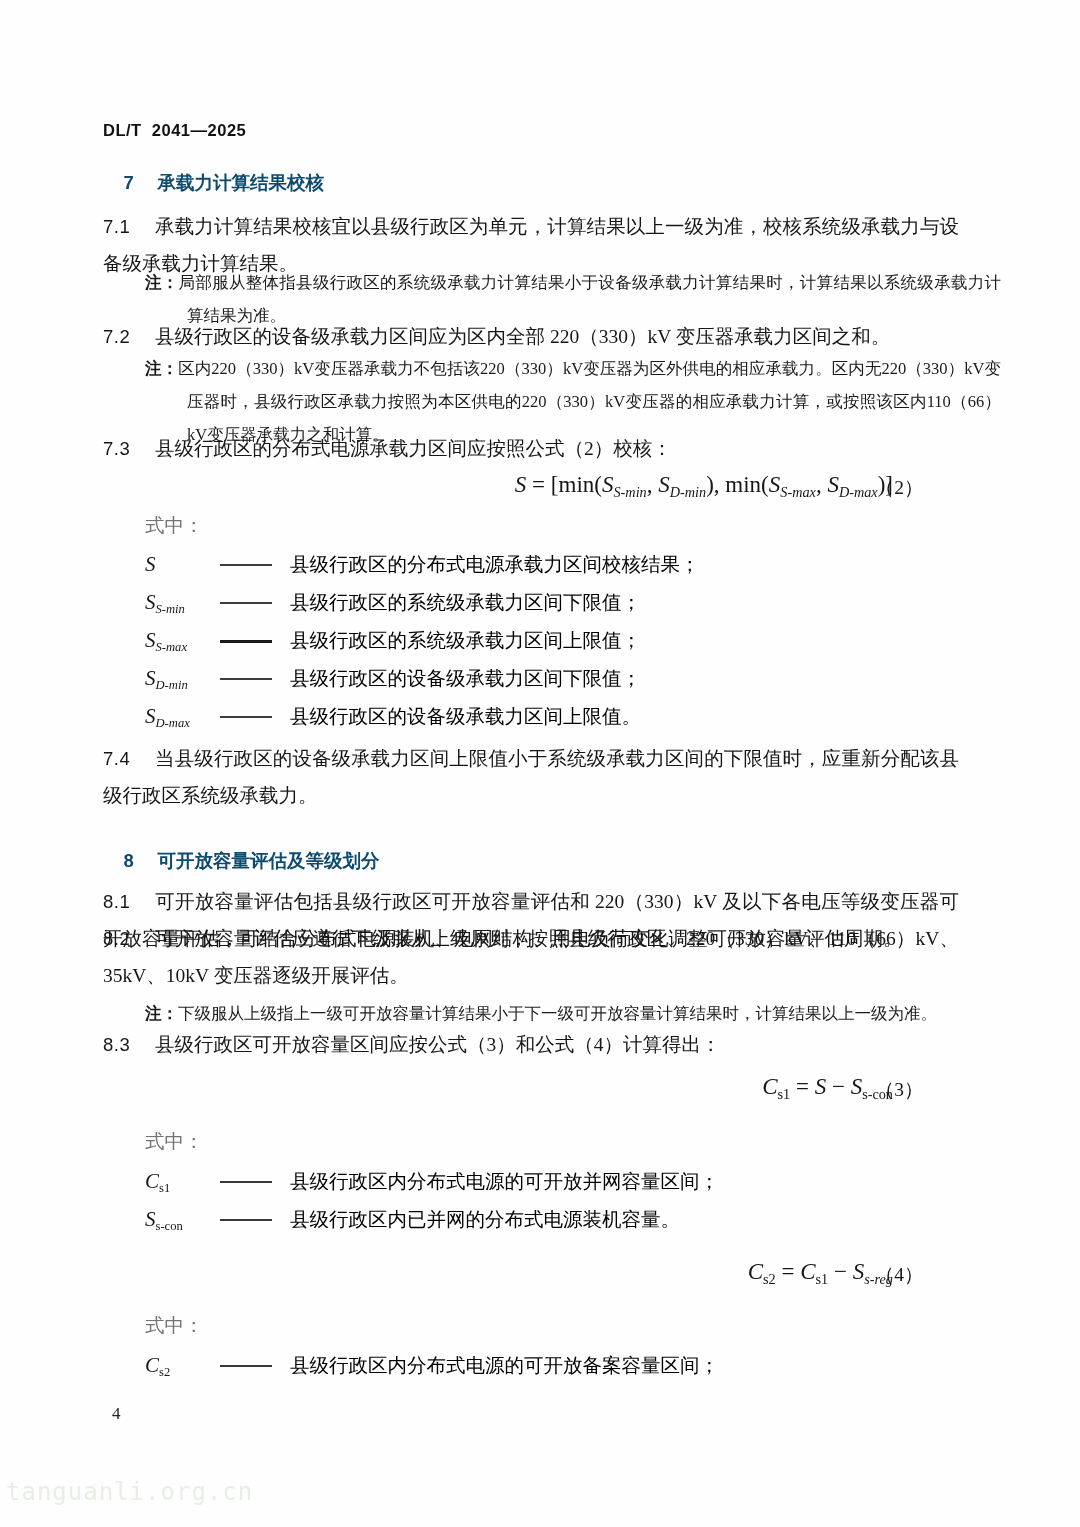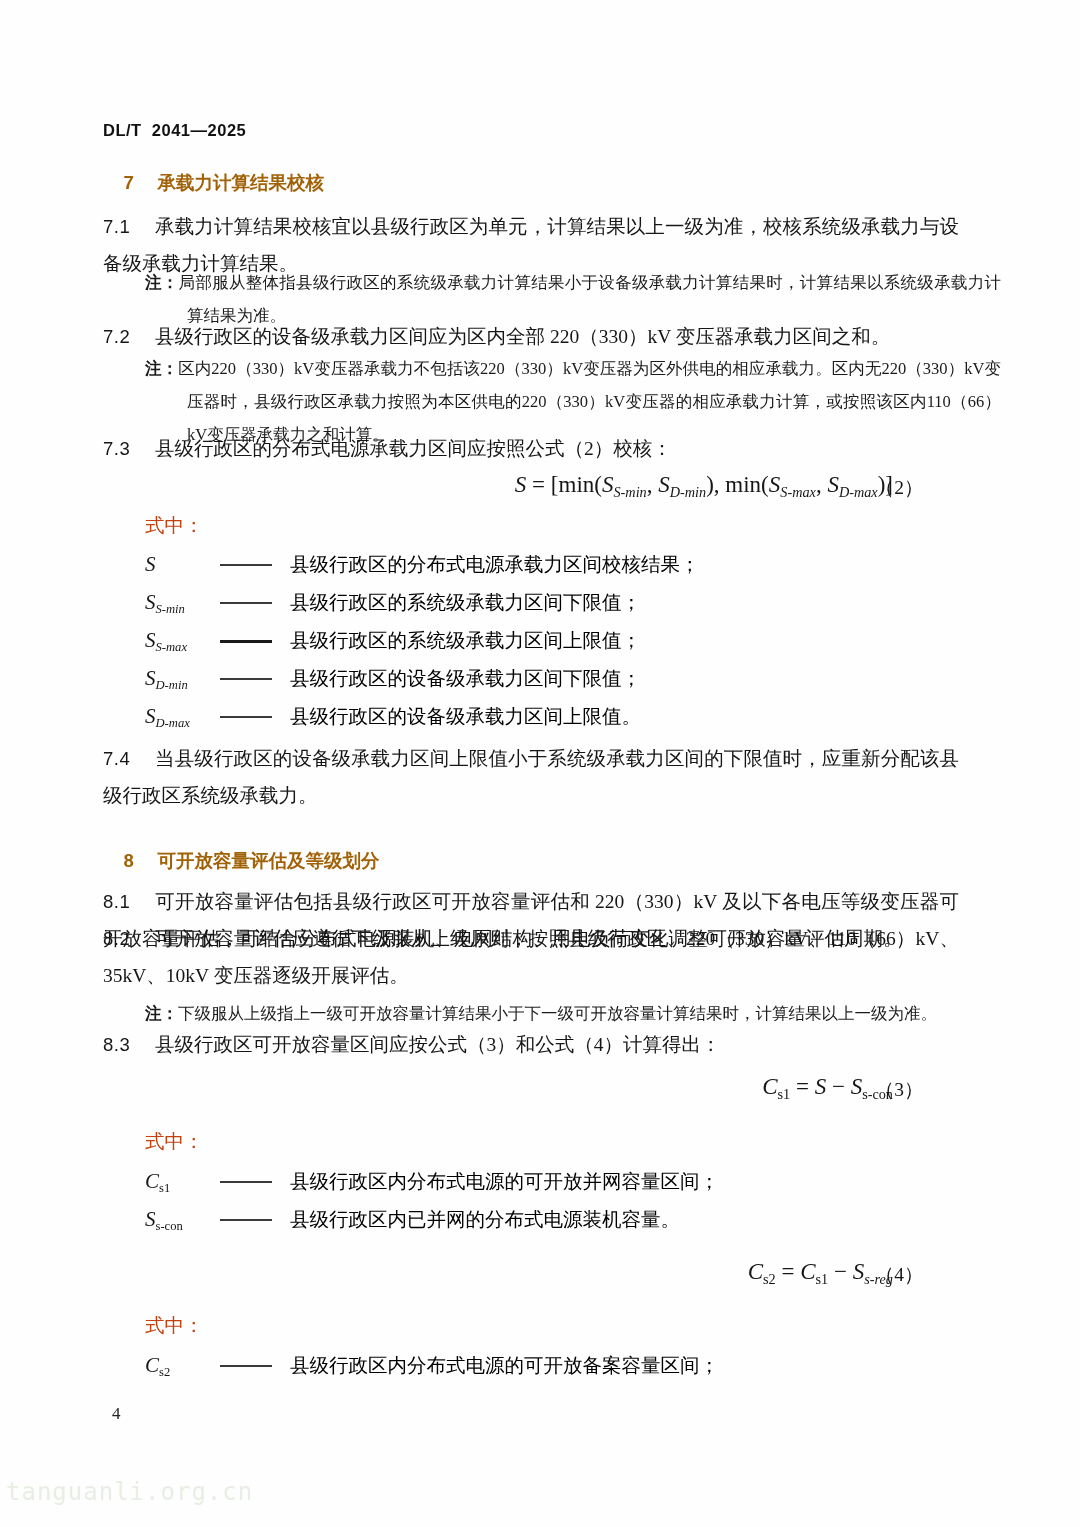--- a/index.html
+++ b/index.html
@@ -34,21 +34,21 @@
     white-space: pre;
   }
 
   
   .clause-head {
     position: absolute;
     left: 103px;
     font-family: "Liberation Sans", "DejaVu Sans", sans-serif;
     font-size: 18.5px;
     font-weight: 700;
-    color: #a16207;
+    color: #0c4a6e;
     white-space: pre;
   }
   .clause-head .num { display: inline-block; min-width: 34px; }
 
   
   .para {
     position: absolute;
     left: 103px;
     width: 856px;
     font-size: 19.5px;
@@ -121,21 +121,21 @@
     font-size: 19.5px;
     font-style: normal;
     color: #161616;
   }
 
   
   .where-label {
     position: absolute;
     left: 145px;
     font-size: 19.5px;
-    color: #c2410c;
+    color: #737373;
   }
 
   
   .deflist {
     position: absolute;
     left: 145px;
     width: 814px;
   }
   .defrow {
     display: flex;

